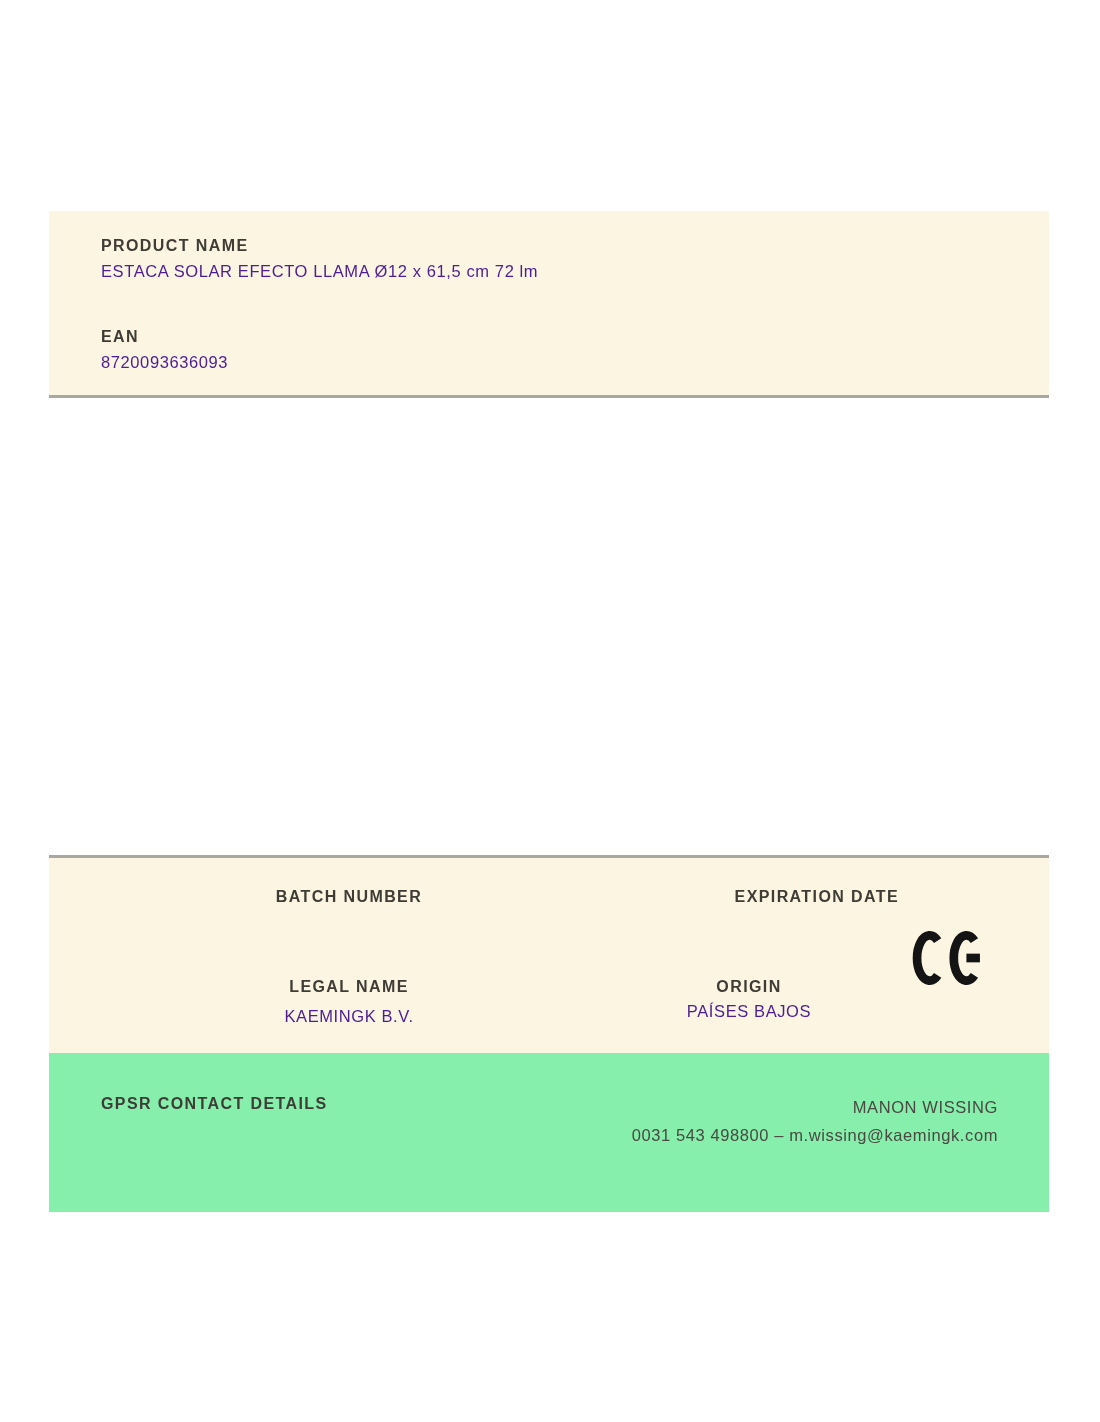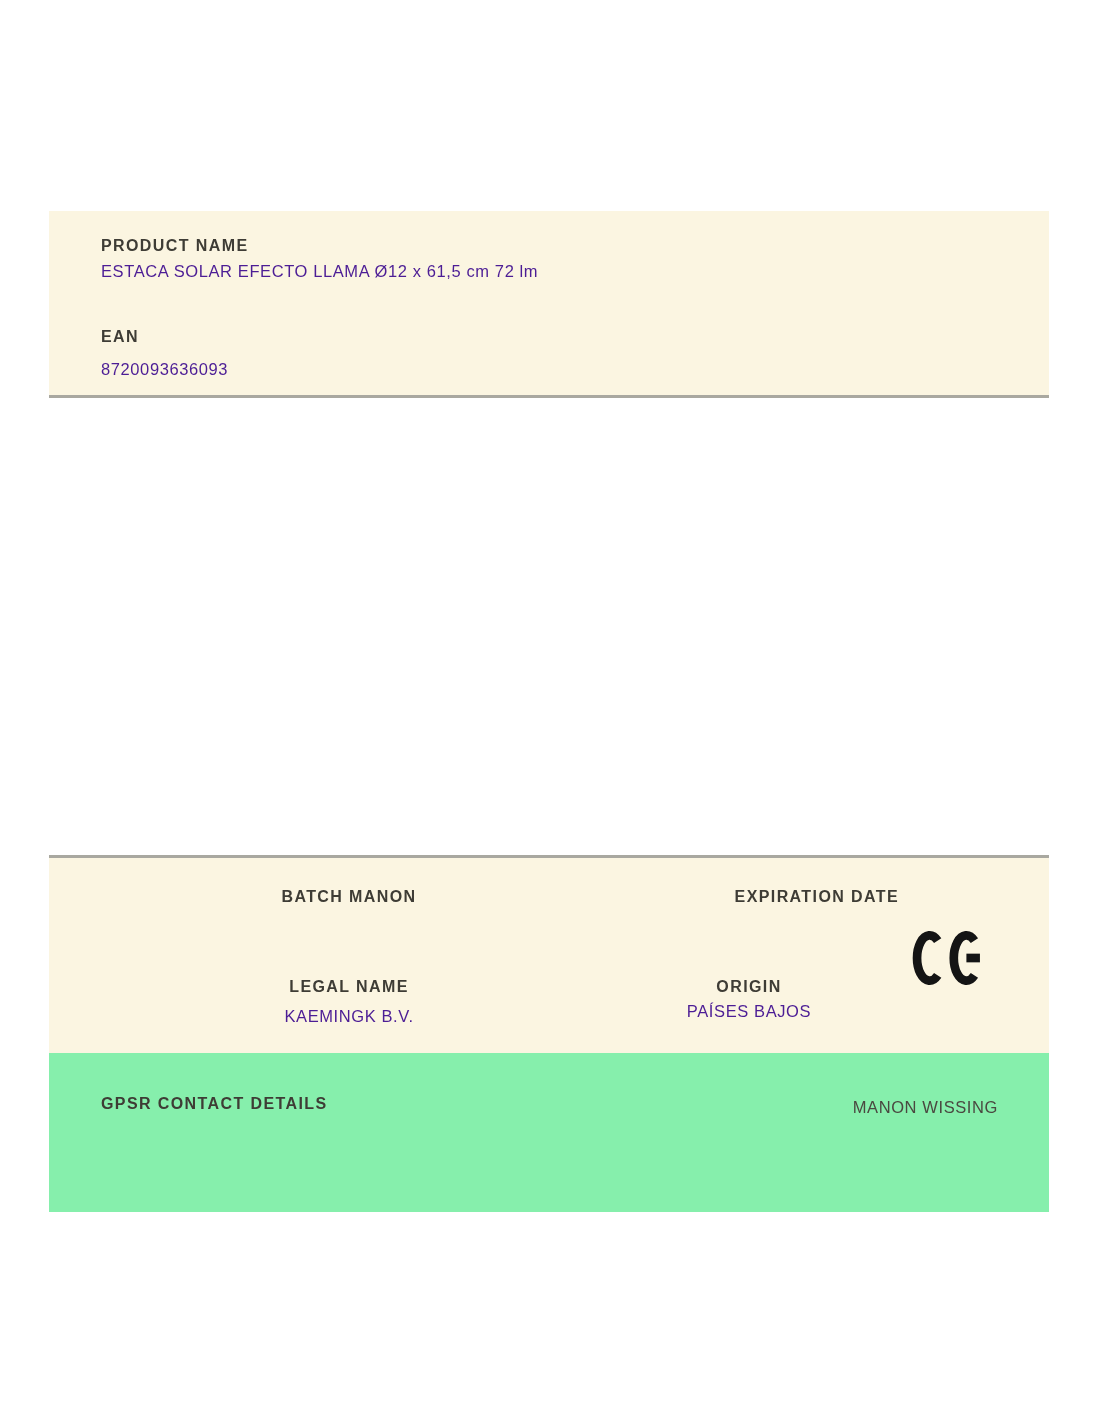--- a/index.html
+++ b/index.html
@@ -84,25 +84,25 @@
 </style>
 </head>
 <body>
 
 <div class="page">
 
   <section class="panel panel-product">
     <div class="field-label" style="left:52px; top:25px;">PRODUCT NAME</div>
     <div class="field-value" style="left:52px; top:50px;">ESTACA SOLAR EFECTO LLAMA Ø12 x 61,5 cm 72 lm</div>
     <div class="field-label" style="left:52px; top:116px;text-align:center;">EAN</div>
-    <div class="field-value" style="left:52px; top:148px;">8720093636093</div>
+    <div class="field-value" style="left:52px; top:141px;">8720093636093</div>
   </section>
 
   <section class="panel panel-batch">
-    <div class="field-label col-center col-1" style="top:29px;">BATCH MANON</div>
+    <div class="field-label col-center col-1" style="top:29px;">BATCH NUMBER</div>
     <div class="field-value col-center col-1" style="top:58px;"></div>
     <div class="field-label col-center col-2" style="top:29px;text-align:right;">EXPIRATION DATE</div>
     <div class="field-value col-center col-2" style="top:58px;"></div>
 
     <div class="field-label col-center col-1" style="top:119px;">LEGAL NAME</div>
     <div class="field-value col-center col-1" style="top:148px;">KAEMINGK B.V.</div>
     <div class="field-label col-center col-2" style="top:119px;">ORIGIN</div>
     <div class="field-value col-center col-2" style="top:143px;">PAÍSES BAJOS</div>
 
     <svg class="ce-mark" viewBox="0 0 78 60" xmlns="http://www.w3.org/2000/svg" aria-hidden="true">
@@ -111,16 +111,17 @@
         <path d="M 65.3 12 A 13 23.5 0 1 0 65.3 48"></path>
         <path d="M 57 30 H 71"></path>
       </g>
     </svg>
   </section>
 
   <section class="panel panel-gpsr">
     <div class="field-label" style="left:52px; top:41px;">GPSR CONTACT DETAILS</div>
     <div class="gpsr-right">
       <div>MANON WISSING</div>
+      <div>0031 543 498800 – m.wissing@kaemingk.com</div>
     </div>
   </section>
 
 </div>
 
 </body></html>

